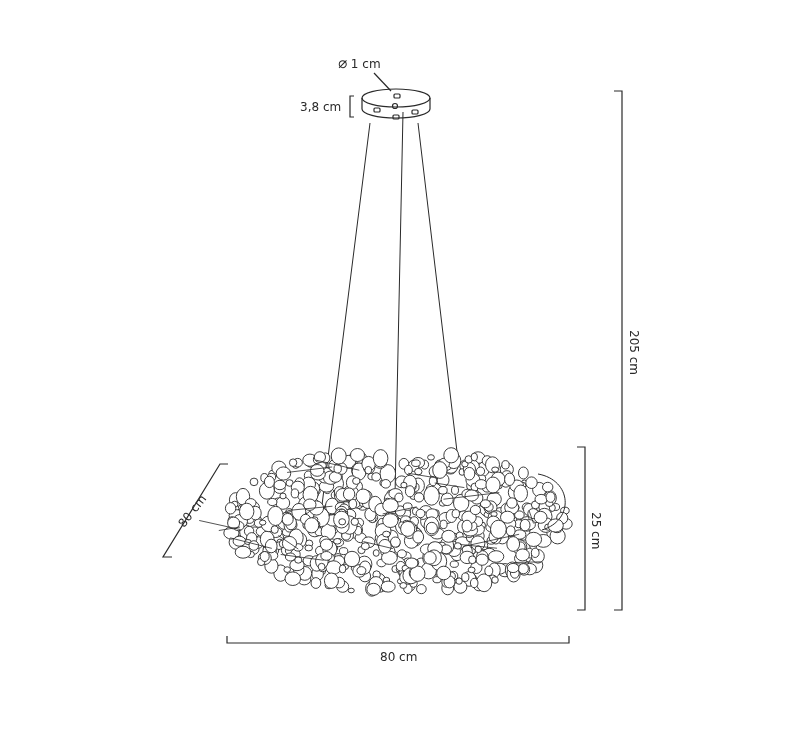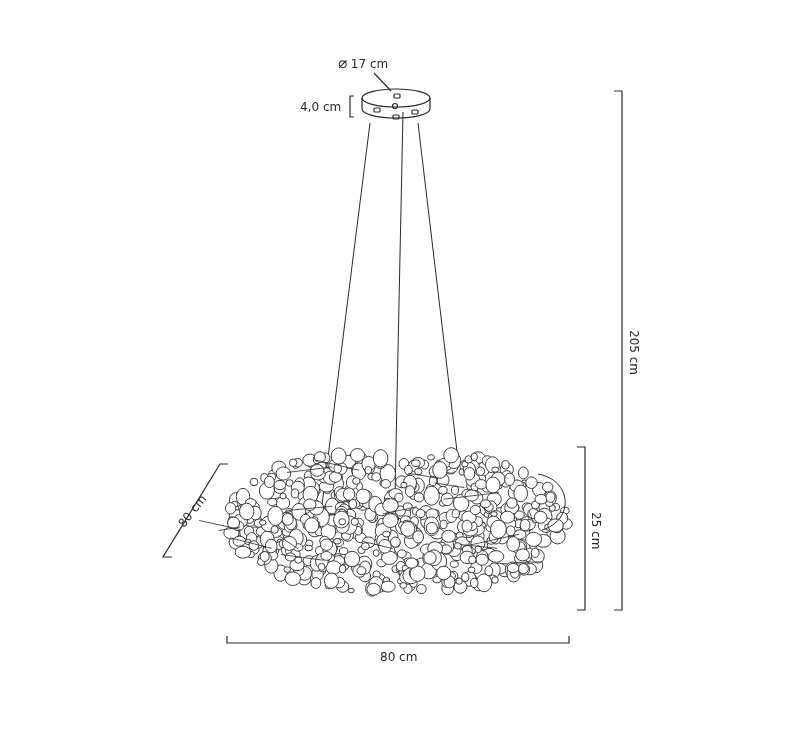--- a/index.html
+++ b/index.html
@@ -674,24 +674,24 @@
   <g id="brackets">
       <path d="M614,91 L622,91 L622,610 L614,610" fill="none" stroke="#2a2a2a" stroke-width="1.2"></path>
       <path d="M577,447 L585,447 L585,610 L577,610" fill="none" stroke="#2a2a2a" stroke-width="1.2"></path>
       <path d="M227,636 L227,643 L569,643 L569,636" fill="none" stroke="#2a2a2a" stroke-width="1.2"></path>
       <path d="M172,557 L163,557 L220,464 L228,464" fill="none" stroke="#2a2a2a" stroke-width="1.2"></path>
     </g>
 </svg>
 
 <div class="lbl" style="left:338px; top:56px;">
   <span style="font-size:15px;">⌀</span>
-  <span>17 cm</span>
+  <span>1 cm</span>
 </div>
 
-<div class="lbl" style="left:300px; top:101px;">4,0 cm</div>
+<div class="lbl" style="left:300px; top:101px;">3,8 cm</div>
 
 <div class="lbl rot90" style="left:640px; top:330px;">205 cm</div>
 
 <div class="lbl rot90" style="left:602px; top:512px;">25 cm</div>
 
 <div class="lbl rotDiag" style="left:176px; top:522px;">80 cm</div>
 
 <div class="lbl" style="left:380px; top:651px;">80 cm</div>
 
 </body></html>

